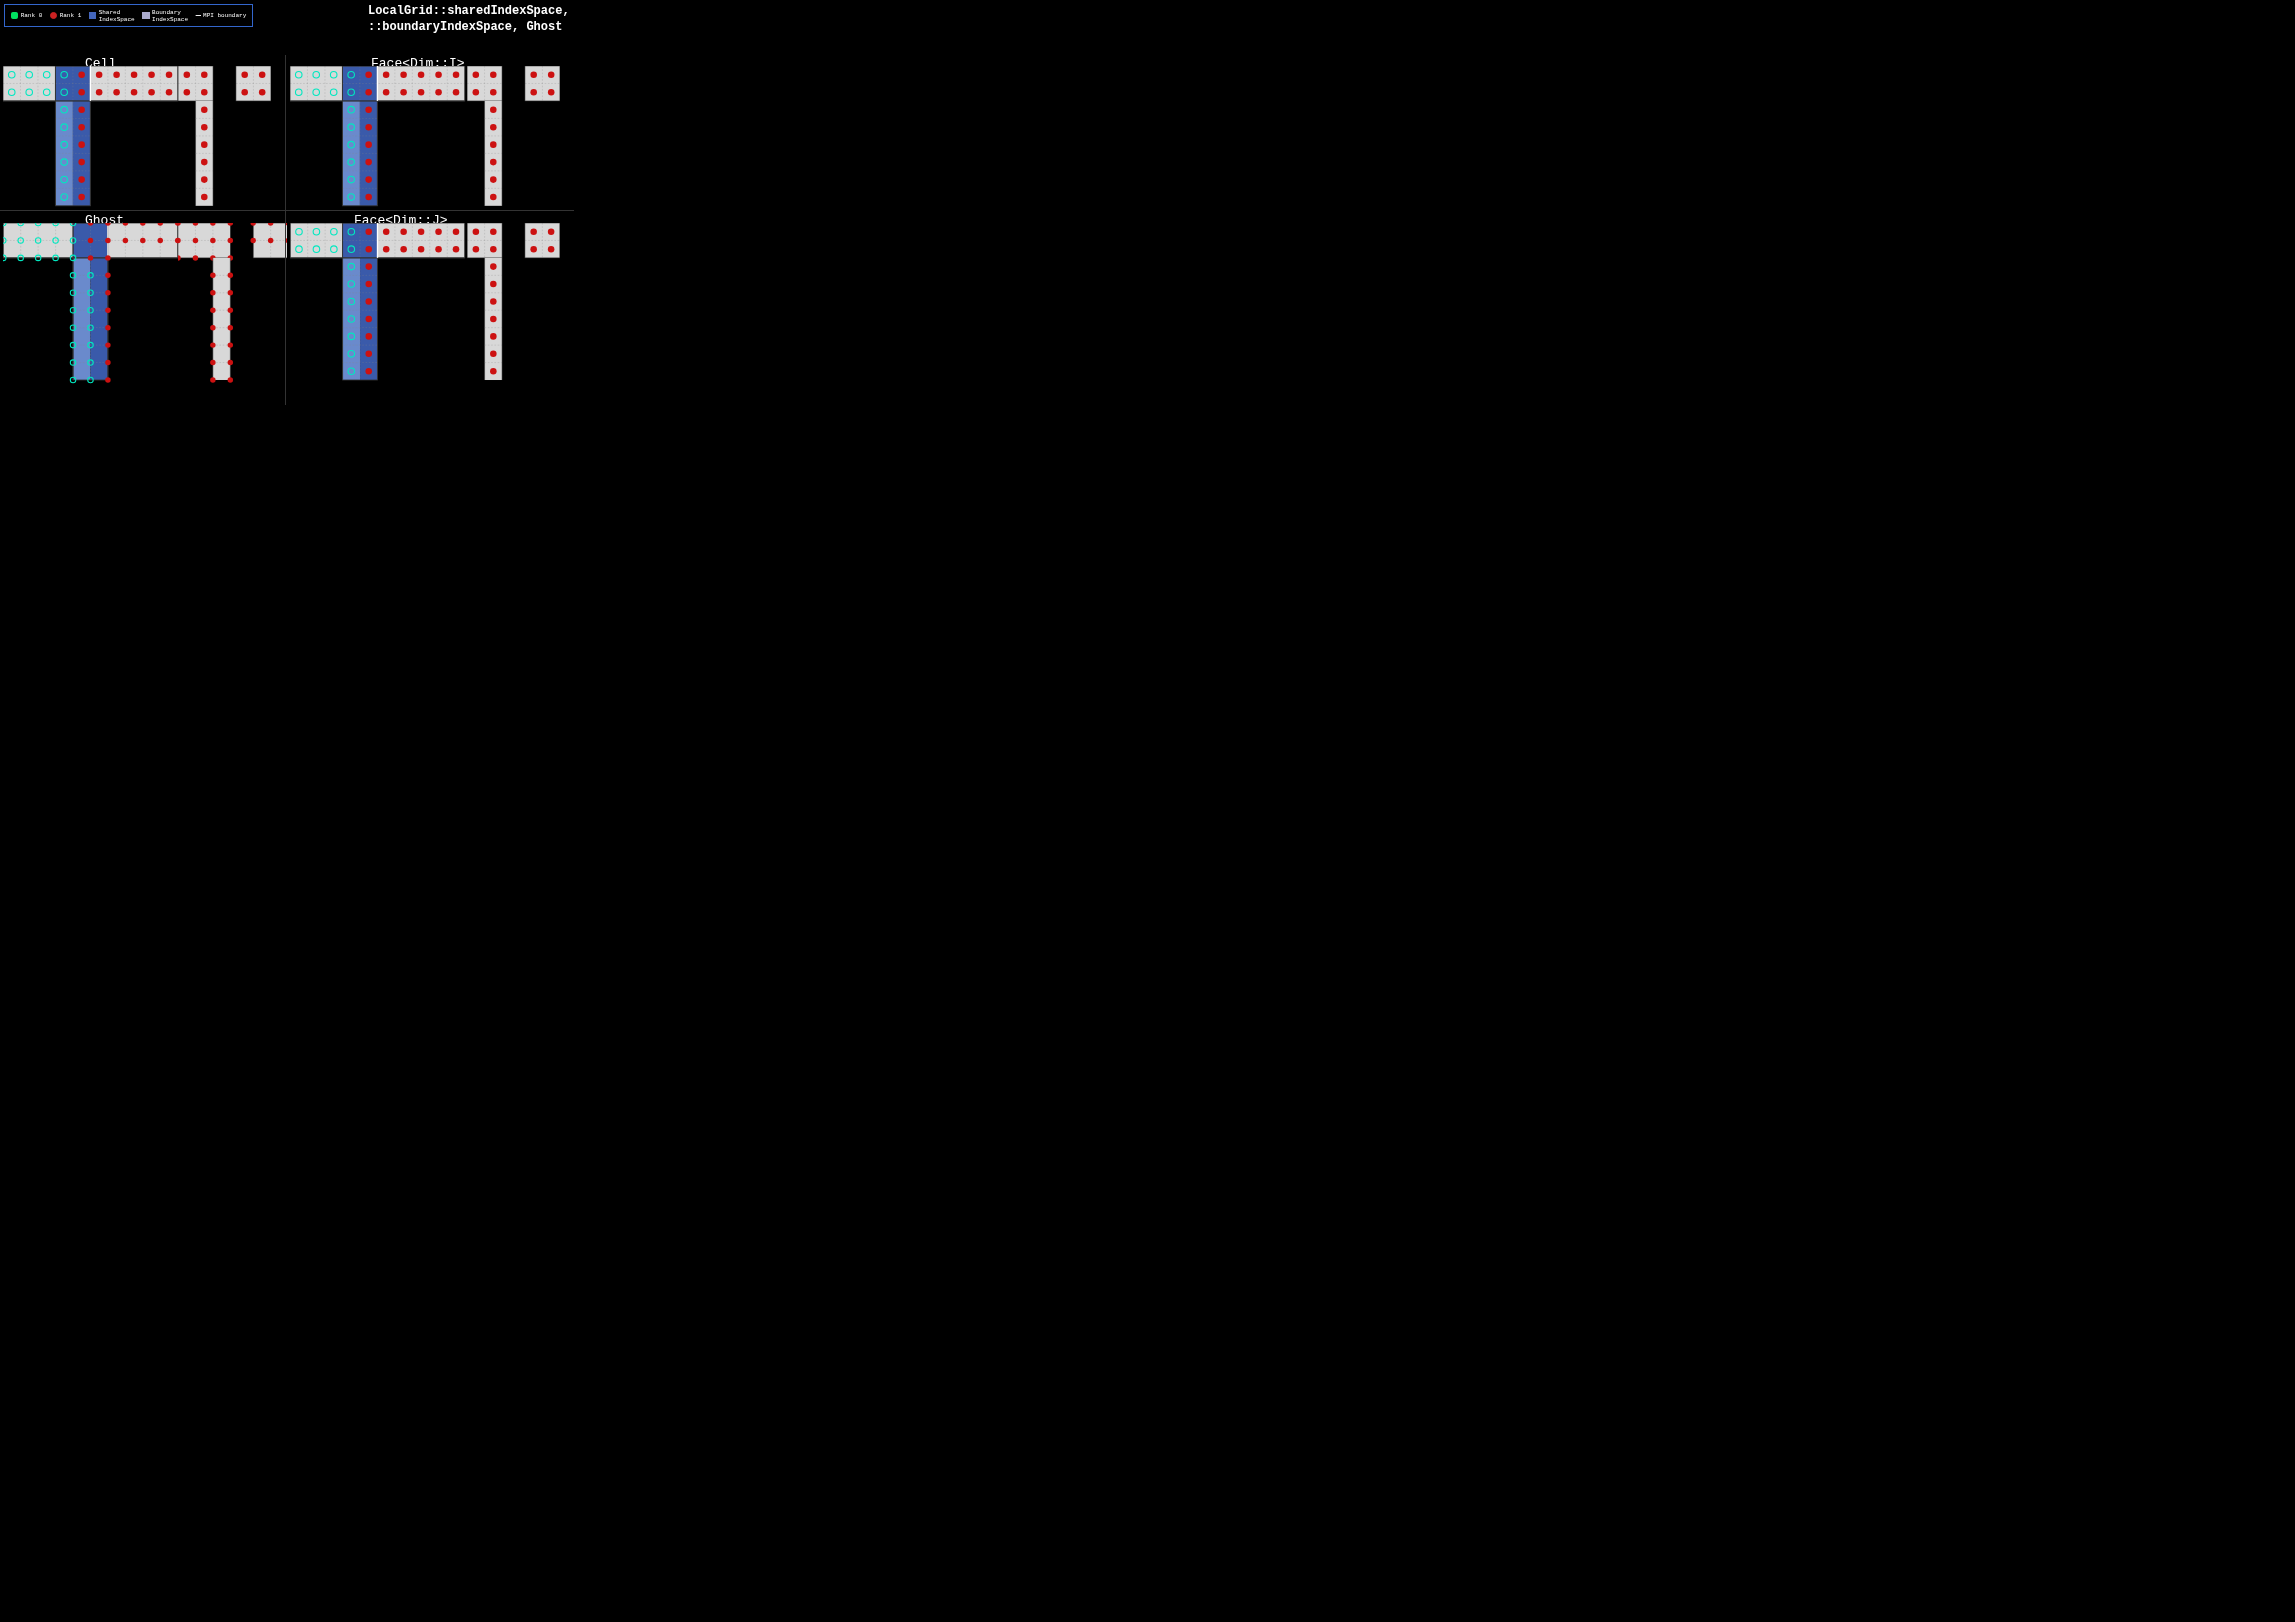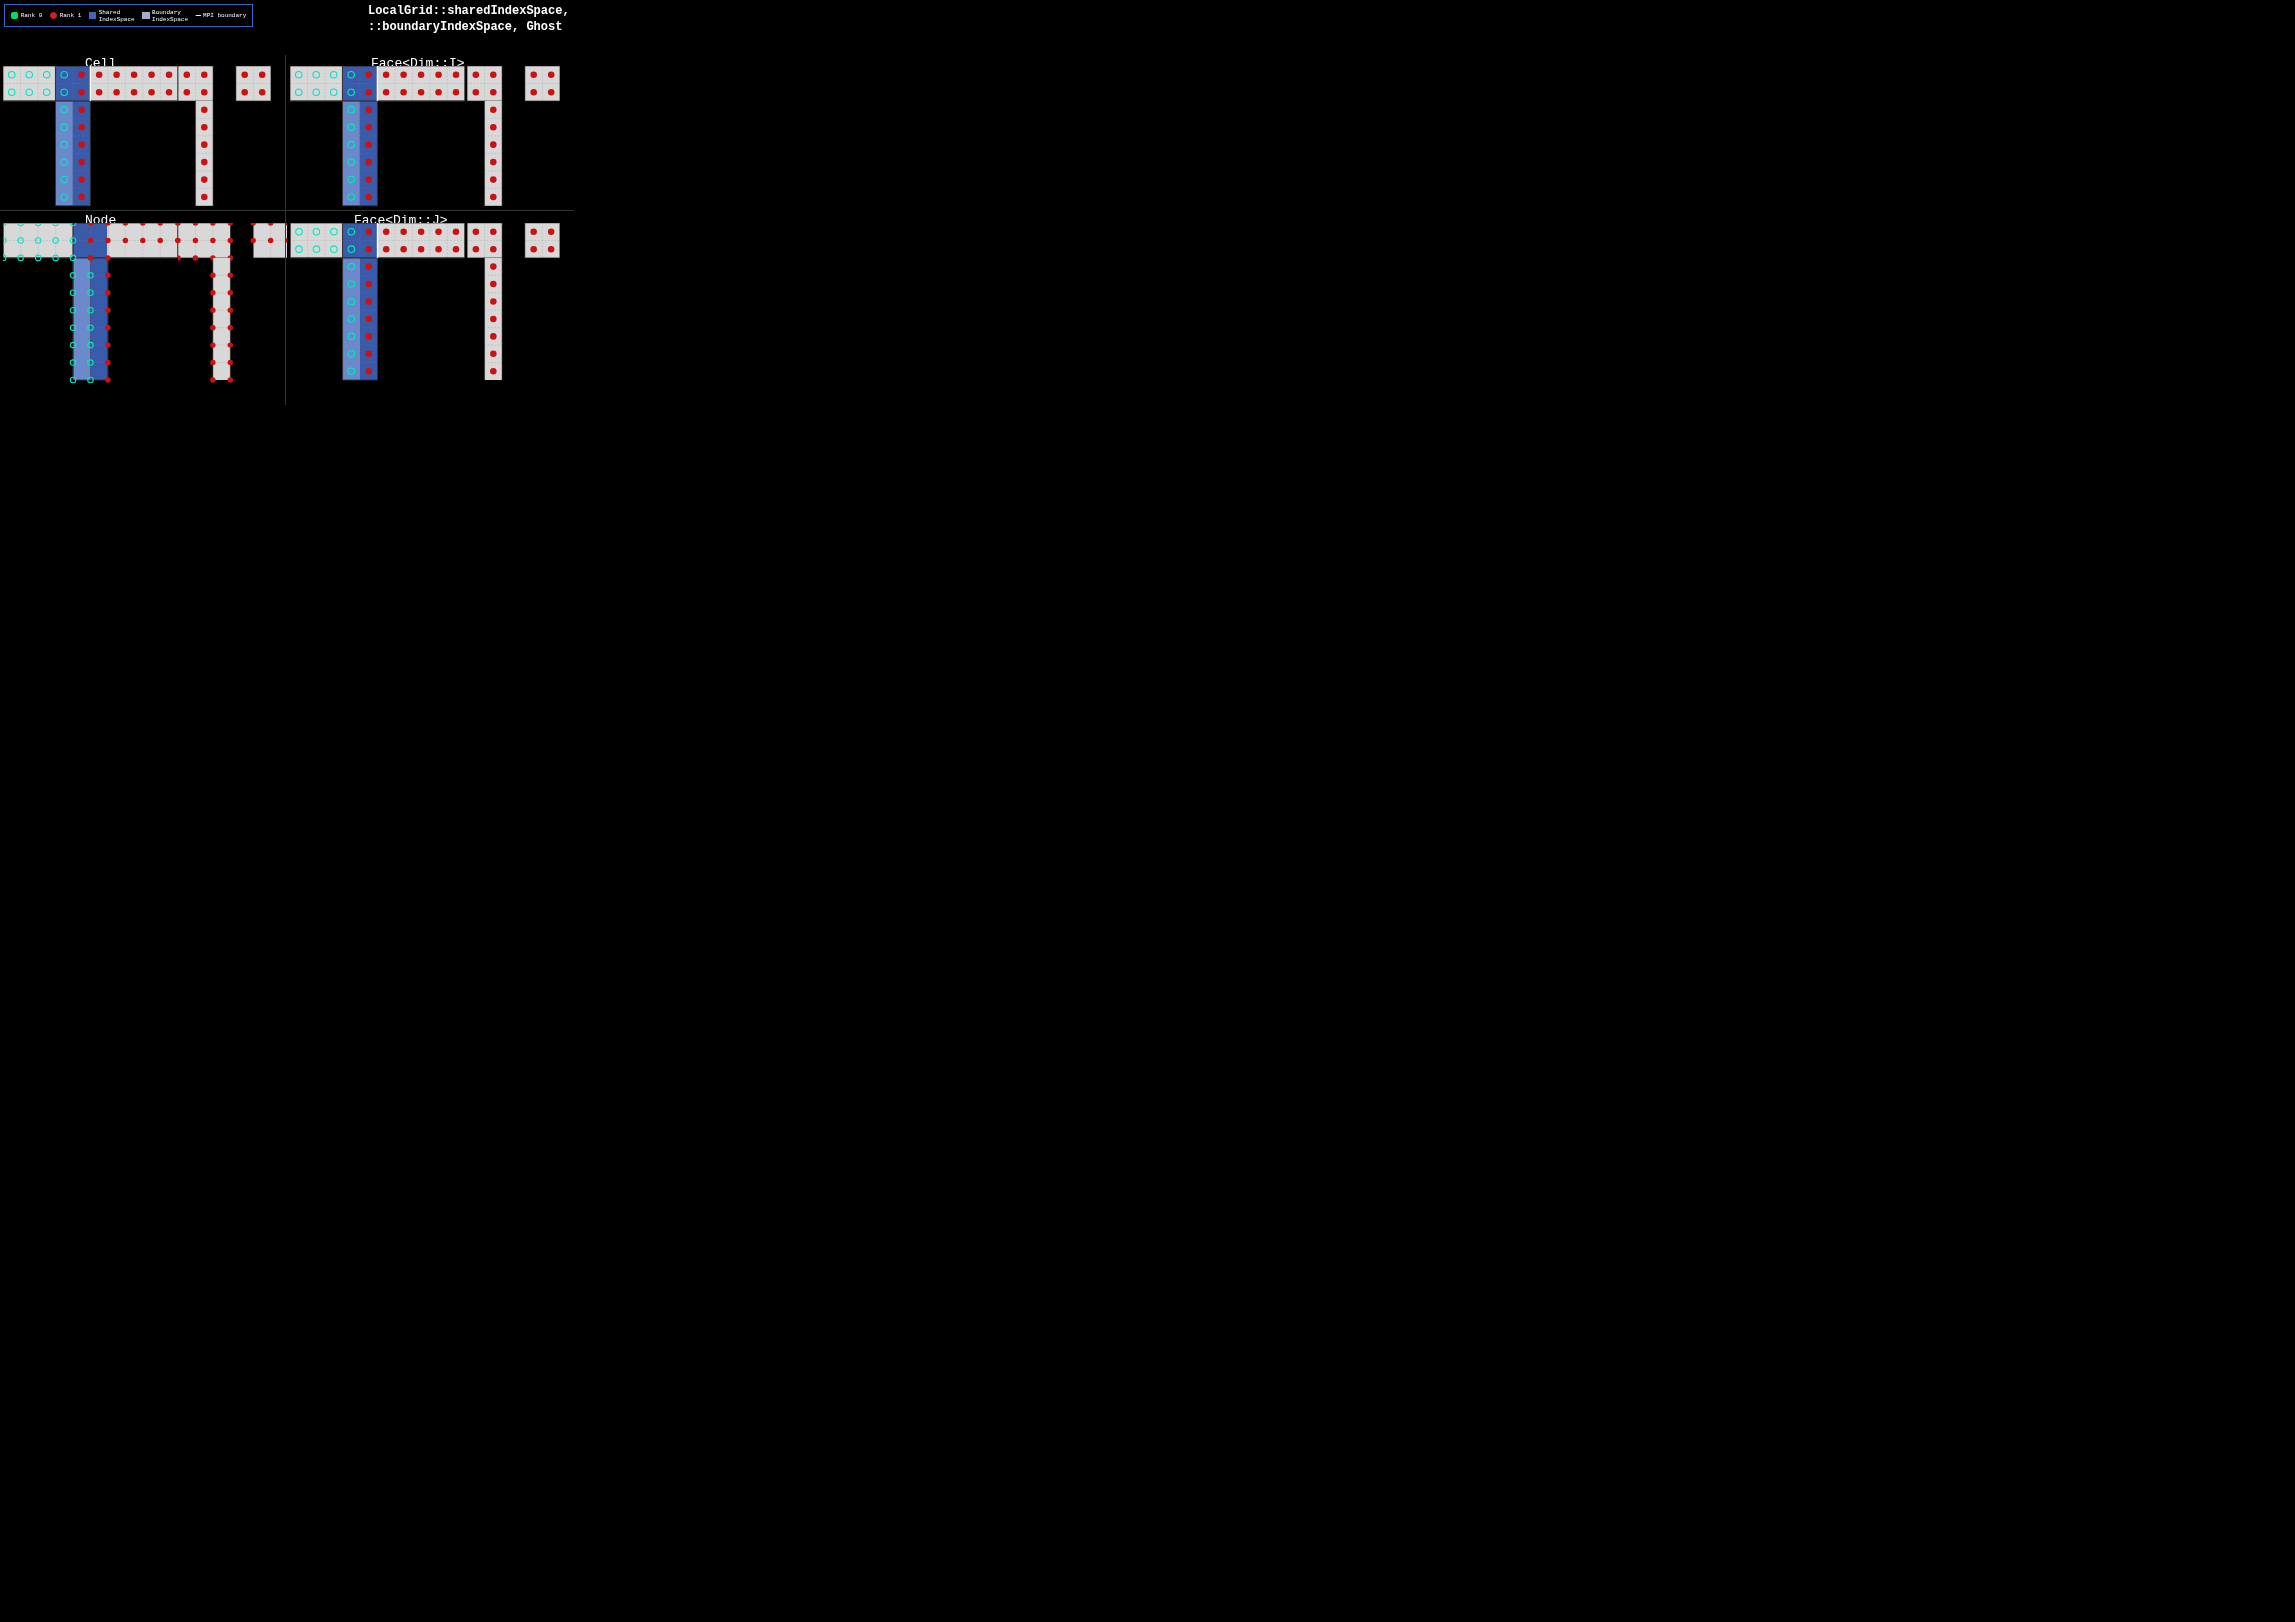--- a/index.html
+++ b/index.html
@@ -92,21 +92,21 @@
   </div>
 </div>
 
 <div class="title">
   <span>LocalGrid::sharedIndexSpace,</span><br>
   <span>::boundaryIndexSpace, Ghost</span>
 </div>
 
 <div class="section-label" style="top:56px; left:85px;">Cell</div>
 <div class="section-label" style="top:56px; left:371px;">Face&lt;Dim::I&gt;</div>
-<div class="section-label" style="top:213px; left:85px;">Node</div>
+<div class="section-label" style="top:213px; left:85px;">Ghost</div>
 <div class="section-label" style="top:213px; left:354px;">Face&lt;Dim::J&gt;</div>
 
 <svg style="position:absolute; top:66px; left:2.7px;" width="284" height="142" viewBox="0 0 520 260">
 
   <defs>
     <pattern id="dashed-grid" width="32" height="32" patternUnits="userSpaceOnUse">
       <rect width="32" height="32" fill="none" stroke="#666" stroke-width="0.5" stroke-dasharray="3,3"></rect>
     </pattern>
   </defs>
 

